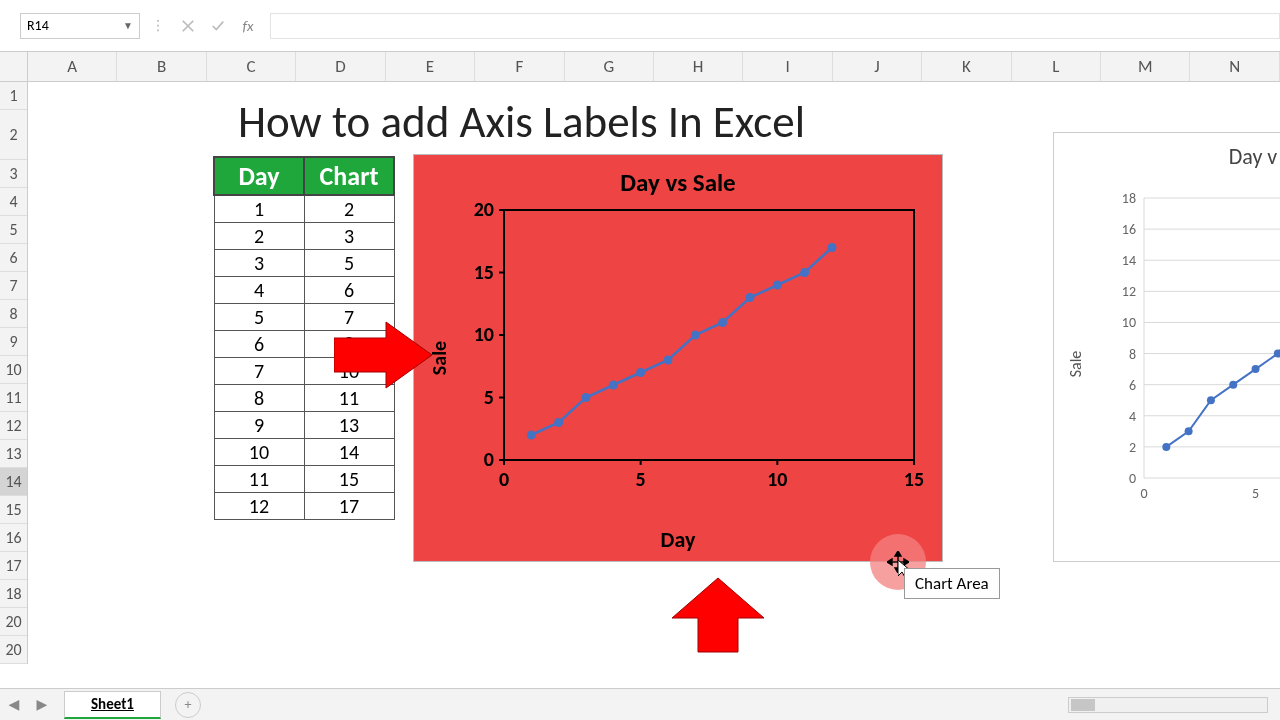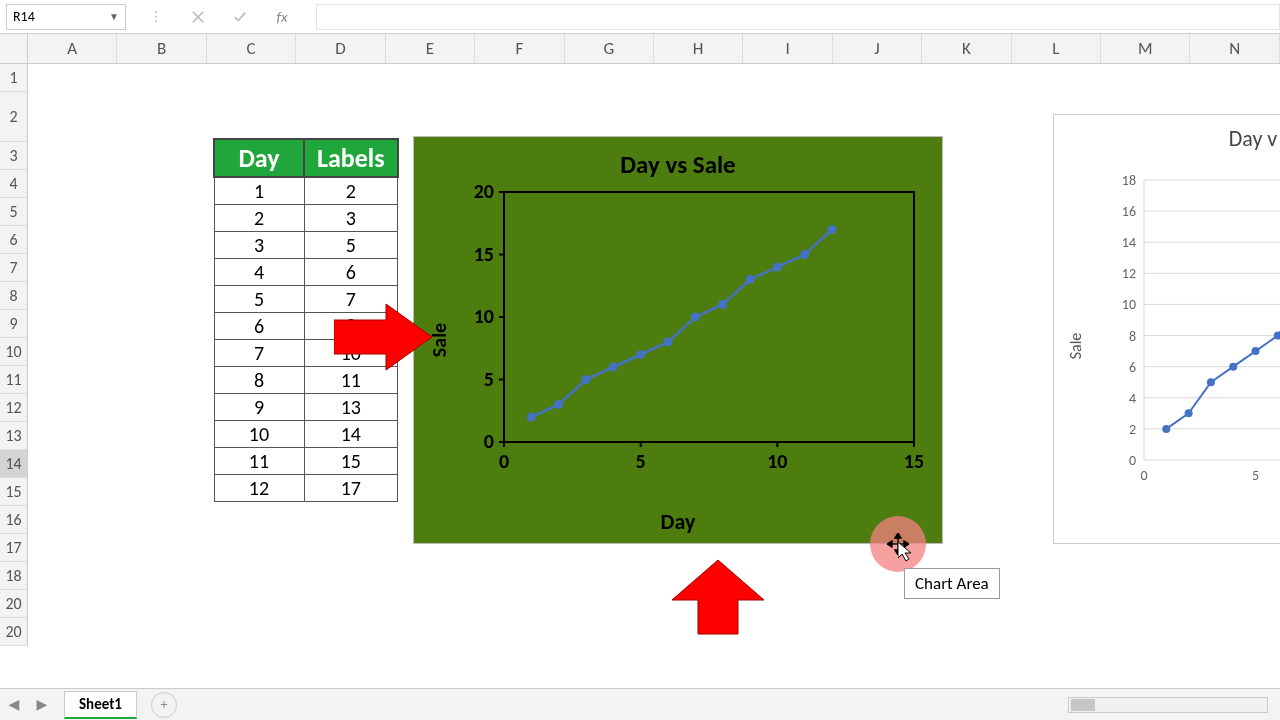--- a/index.html
+++ b/index.html
@@ -10,24 +10,24 @@
   width: 1280px;
   height: 720px;
   overflow: hidden;
   position: relative;
 }
 
 
 .formula-row {
   display: flex;
   align-items: center;
-  height: 34px;
+  height: 52px;
   border-bottom: 1px solid #ccc;
-  padding-left: 6px;
-  gap: 18px;
+  padding-left: 20px;
+  gap: 6px;
 }
 .name-box {
   width: 120px;
   height: 26px;
   border: 1px solid #ccc;
   display: flex;
   align-items: center;
   padding: 0 6px;
   justify-content: space-between;
   background: #fff;
@@ -118,21 +118,21 @@
   width: 90px;
   height: 27px;
 }
 
 
 .chart1 {
   position: absolute;
   left: 385px; top: 72px;
   width: 530px; height: 408px;
   border: 1px solid #bbb;
-  background: #4d7c0f;
+  background: #ef4444;
 }
 .chart-title {
   text-align: center;
   font-weight: bold;
   font-size: 25px;
   margin-top: 12px;
 }
 .y-axis-label {
   position: absolute;
   left: 8px; top: 50%;
@@ -181,21 +181,21 @@
 .cursor-spot {
   position: absolute;
   left: 842px; top: 452px;
   width: 56px; height: 56px;
   border-radius: 50%;
   background: rgba(244,128,128,0.75);
   display: flex; align-items: center; justify-content: center;
 }
 .tooltip {
   position: absolute;
-  left: 876px; top: 504px;
+  left: 876px; top: 486px;
   border: 1px solid #999;
   background: #fefefe;
   padding: 4px 10px;
   font-size: 17px;
 }
 
 
 .sheet-tabs {
   position: absolute;
   bottom: 0; left: 0; right: 0;
@@ -205,28 +205,29 @@
   align-items: center;
   background: #f3f3f3;
 }
 .nav-btn {
   width: 28px; height: 28px;
   display: flex; align-items: center; justify-content: center;
   color: #888;
 }
 .sheet-tab {
   height: 28px;
-  padding: 0 14px;
+  padding: 0 26px;
   background: #fff;
   border: 1px solid #ccc;
   border-bottom: 2px solid #1fa73c;
   display: flex; align-items: center;
   font-weight: bold;
   font-size: 15px;
   margin-left: 8px;
+  text-decoration: underline;
 }
 .plus-tab {
   width: 26px; height: 26px;
   border: 1px solid #ccc;
   border-radius: 50%;
   display: flex; align-items: center; justify-content: center;
   margin-left: 14px;
   color: #888;
 }
 .hscroll {
@@ -302,26 +303,27 @@
       <div class="row-h active">14</div>
       <div class="row-h">15</div>
       <div class="row-h">16</div>
       <div class="row-h">17</div>
       <div class="row-h">18</div>
       <div class="row-h">20</div>
       <div class="row-h">20</div>
     </div>
 
   <div class="cells">
+    <div class="big-title">How to add Axis Labels In Excel</div>
 
     <table class="data-table">
       <thead>
           <tr id="thRow">
             <th>Day</th>
-            <th>Labels</th>
+            <th>Chart</th>
           </tr>
         </thead>
       <tbody id="tBody">
           <tr>
             <td>1</td>
             <td>2</td>
           </tr>
           <tr>
             <td>2</td>
             <td>3</td>

